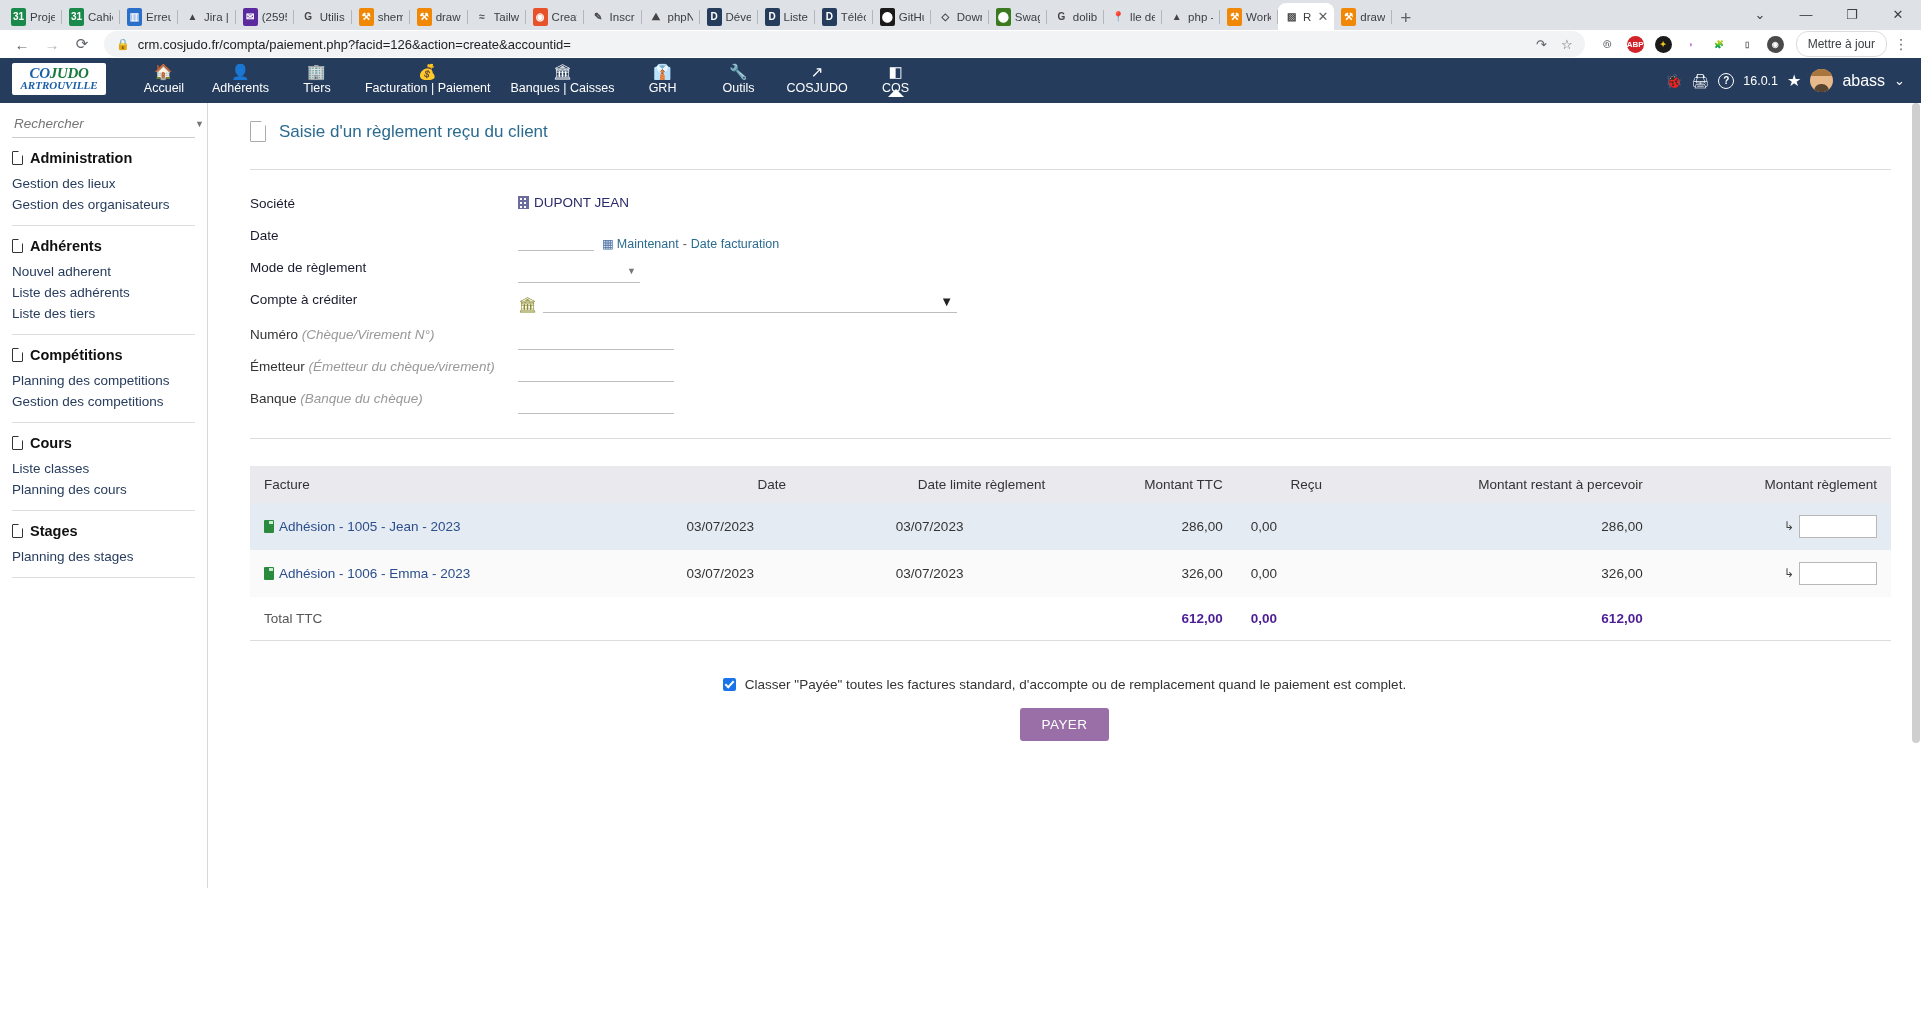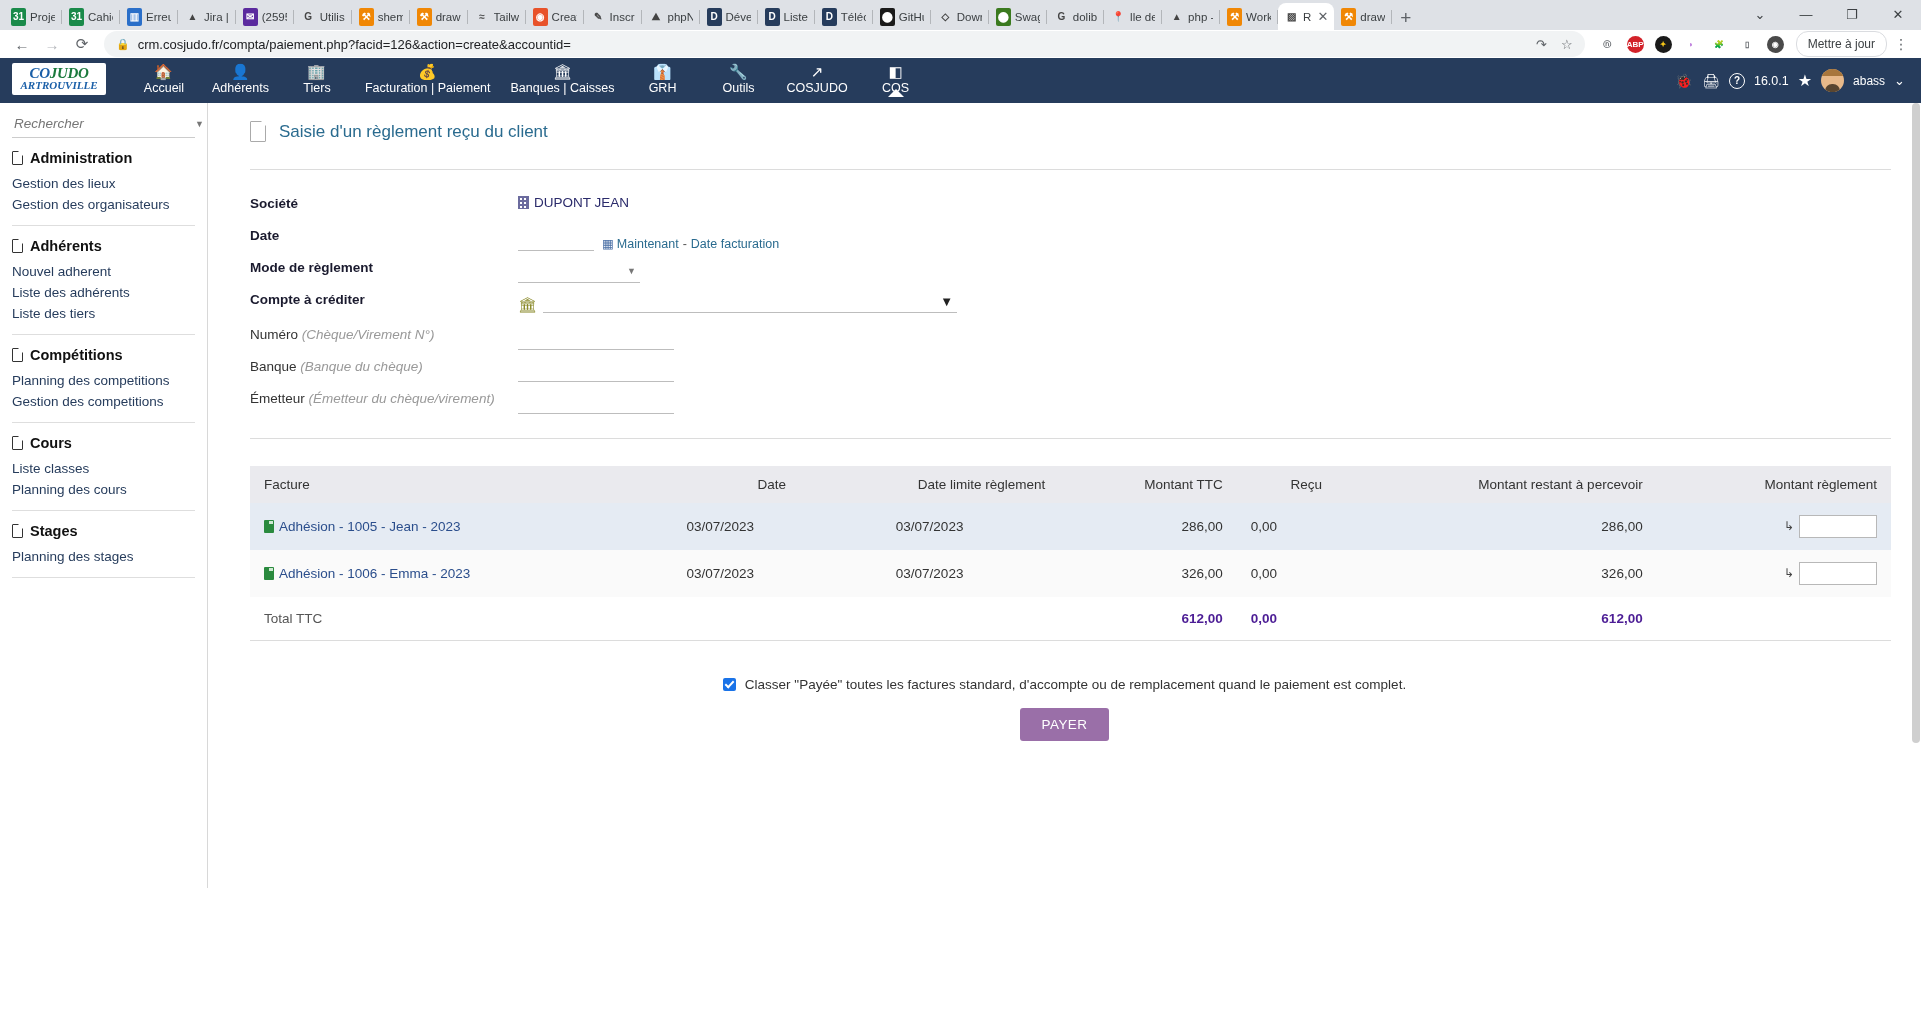--- a/index.html
+++ b/index.html
@@ -95,21 +95,21 @@
     width:0;height:0;border-left:8px solid transparent;border-right:8px solid transparent;
     border-bottom:8px solid #fff;
   }
   .navright{margin-left:auto;display:flex;align-items:center;gap:9px;padding-right:16px;}
   .navright .ver{font-size:12.5px;}
   .navright .ri{font-size:14px;line-height:1;}
   .avatar{width:23px;height:23px;border-radius:50%;background:#e8b98a;display:flex;
     align-items:flex-end;justify-content:center;overflow:hidden;position:relative;}
   .avatar .hair{position:absolute;top:0;left:0;right:0;height:7px;background:#a8763c;}
   .avatar .body{position:absolute;bottom:0;width:15px;height:8px;background:#5a4630;border-radius:7px 7px 0 0;}
-  .uname{font-size:12px;}
+  .uname{font-size:16px;}
 
   
   .page{display:flex;height:calc(1033px - 103px);}
   .sidebar{
     width:208px;flex:0 0 208px;background:#fff;border-right:1px solid #d8d8d8;
     box-sizing:border-box;padding:0;height:785px;
   }
   .search-row{
     margin:12px 12px 0 12px;border-bottom:1px solid #ccc;display:flex;align-items:center;
     padding-bottom:5px;
@@ -147,21 +147,21 @@
   }
   .big-doc:after{
     content:"";position:absolute;top:-1.6px;right:-1.6px;border-top:7px solid #fff;
     border-left:7px solid transparent;
   }
   .hr{height:1px;background:#dcdcdc;margin:27px 30px 0 42px;}
 
   .form{padding:22px 0 0 42px;}
   .frow{display:flex;align-items:flex-start;margin-bottom:5px;min-height:27px;}
   .flabel{width:268px;flex:0 0 268px;font-size:13.5px;color:#333;padding-top:4px;}
-  .flabel.b{font-weight:bold;color:#1a1a2e;}
+  .flabel.b{font-weight:normal;color:#1a1a2e;}
   .flabel .hint{font-style:italic;color:#999;font-weight:normal;}
   .fval{display:flex;align-items:flex-end;gap:8px;padding-top:3px;}
   .cval{color:#2b2b6b;font-size:13.5px;display:flex;align-items:center;gap:5px;}
   .bldg{width:11px;height:13px;background:#6b6b9e;position:relative;display:inline-block;}
   .bldg:before{content:"";position:absolute;left:2px;top:2px;width:2px;height:2px;
     box-shadow:0 0 0 0 #fff,4px 0 0 0 #fff,0 4px 0 0 #fff,4px 4px 0 0 #fff,0 8px 0 0 #fff,4px 8px 0 0 #fff;
     background:#fff;}
   .inp-underline{border:0;border-bottom:1px solid #bdbdbd;height:21px;outline:0;
     font-family:"Liberation Sans",sans-serif;font-size:13px;background:transparent;}
   .date-inp{width:72px;}
@@ -546,28 +546,28 @@
       </div>
 
       <div class="frow" style="margin-top:8px;">
         <div class="flabel"><span>Numéro</span> <span class="hint">(Chèque/Virement N°)</span></div>
         <div class="fval">
           <input class="inp-underline txt-inp" value="" style="">
         </div>
       </div>
 
       <div class="frow">
-        <div class="flabel"><span>Banque</span> <span class="hint">(Banque du chèque)</span></div>
+        <div class="flabel"><span>Émetteur</span> <span class="hint">(Émetteur du chèque/virement)</span></div>
         <div class="fval">
           <input class="inp-underline txt-inp" value="" style="">
         </div>
       </div>
 
       <div class="frow">
-        <div class="flabel"><span>Émetteur</span> <span class="hint">(Émetteur du chèque/virement)</span></div>
+        <div class="flabel"><span>Banque</span> <span class="hint">(Banque du chèque)</span></div>
         <div class="fval">
           <input class="inp-underline txt-inp" value="" style="">
         </div>
       </div>
 
     </div>
 
     <div class="hr2"></div>
 
     <div class="tblwrap">

